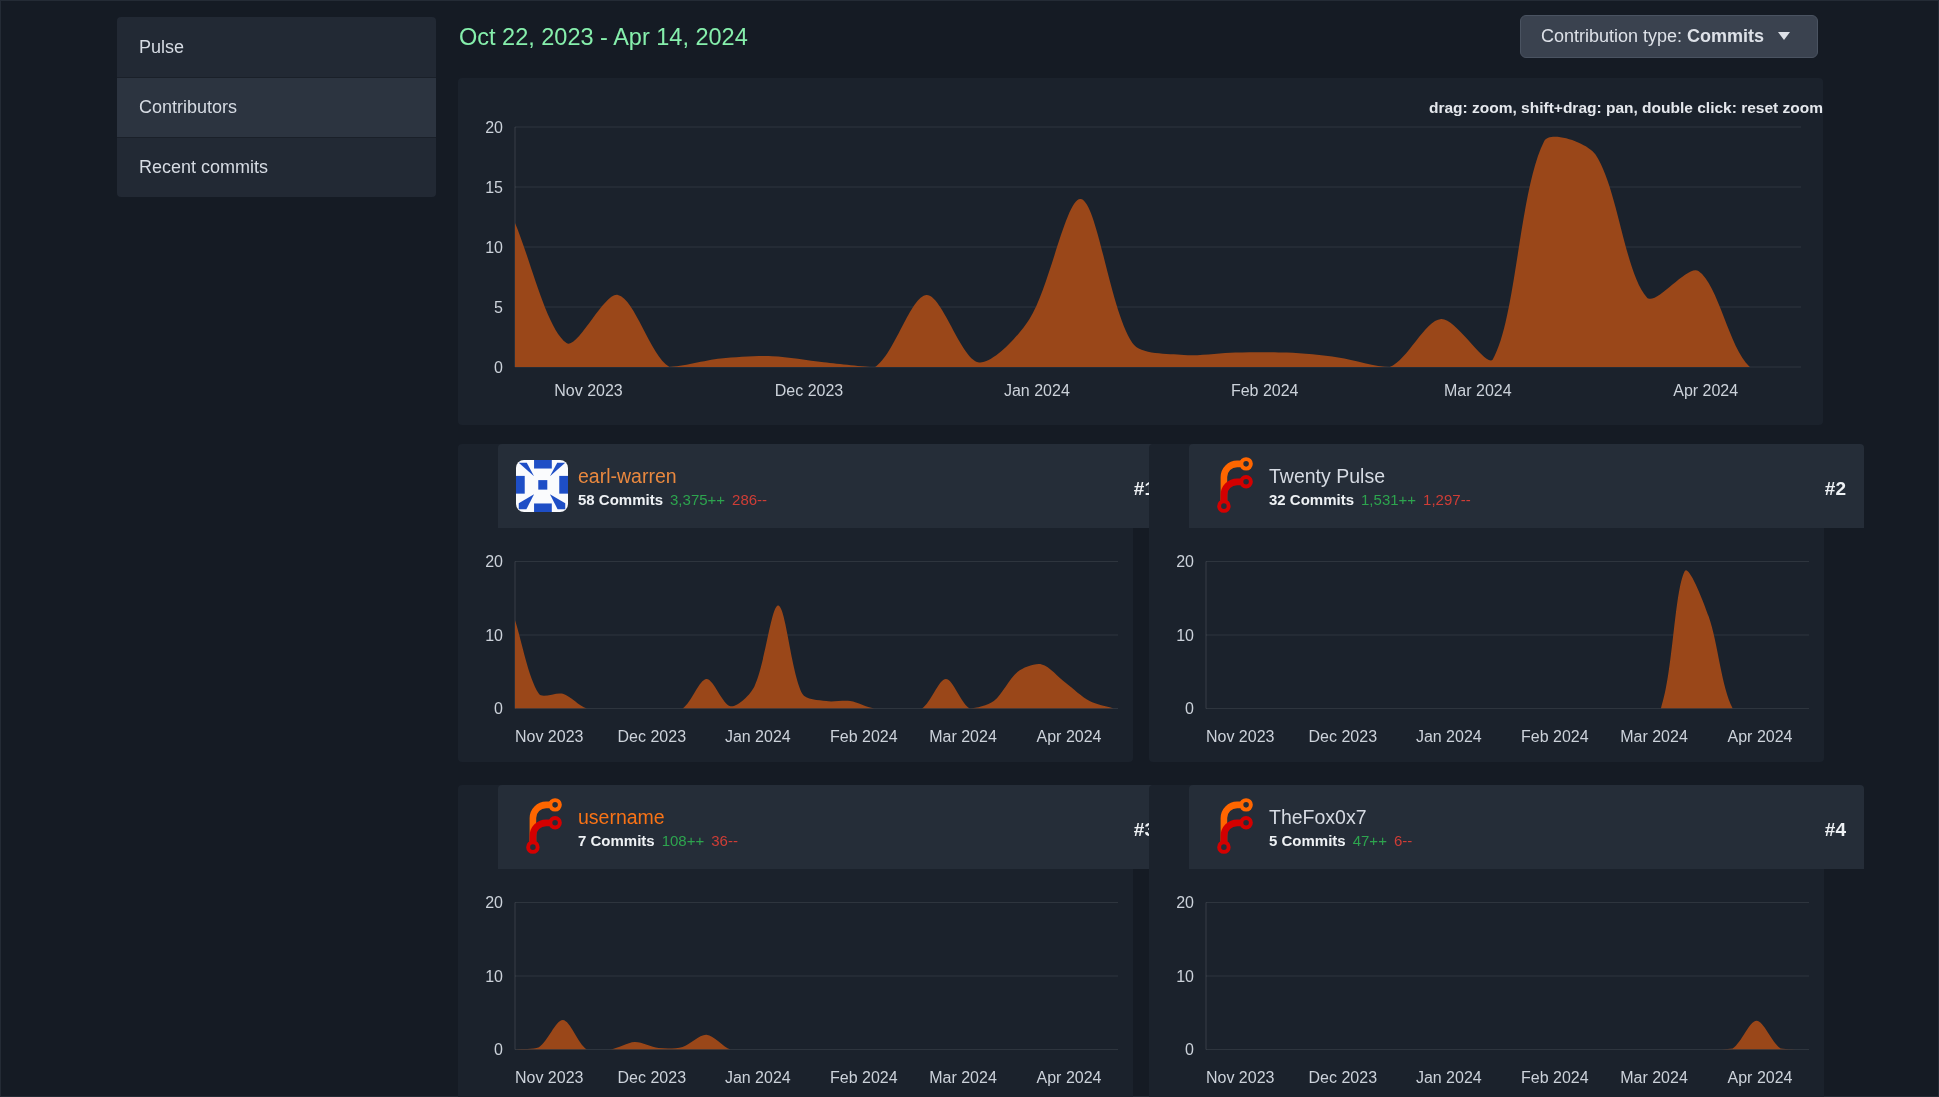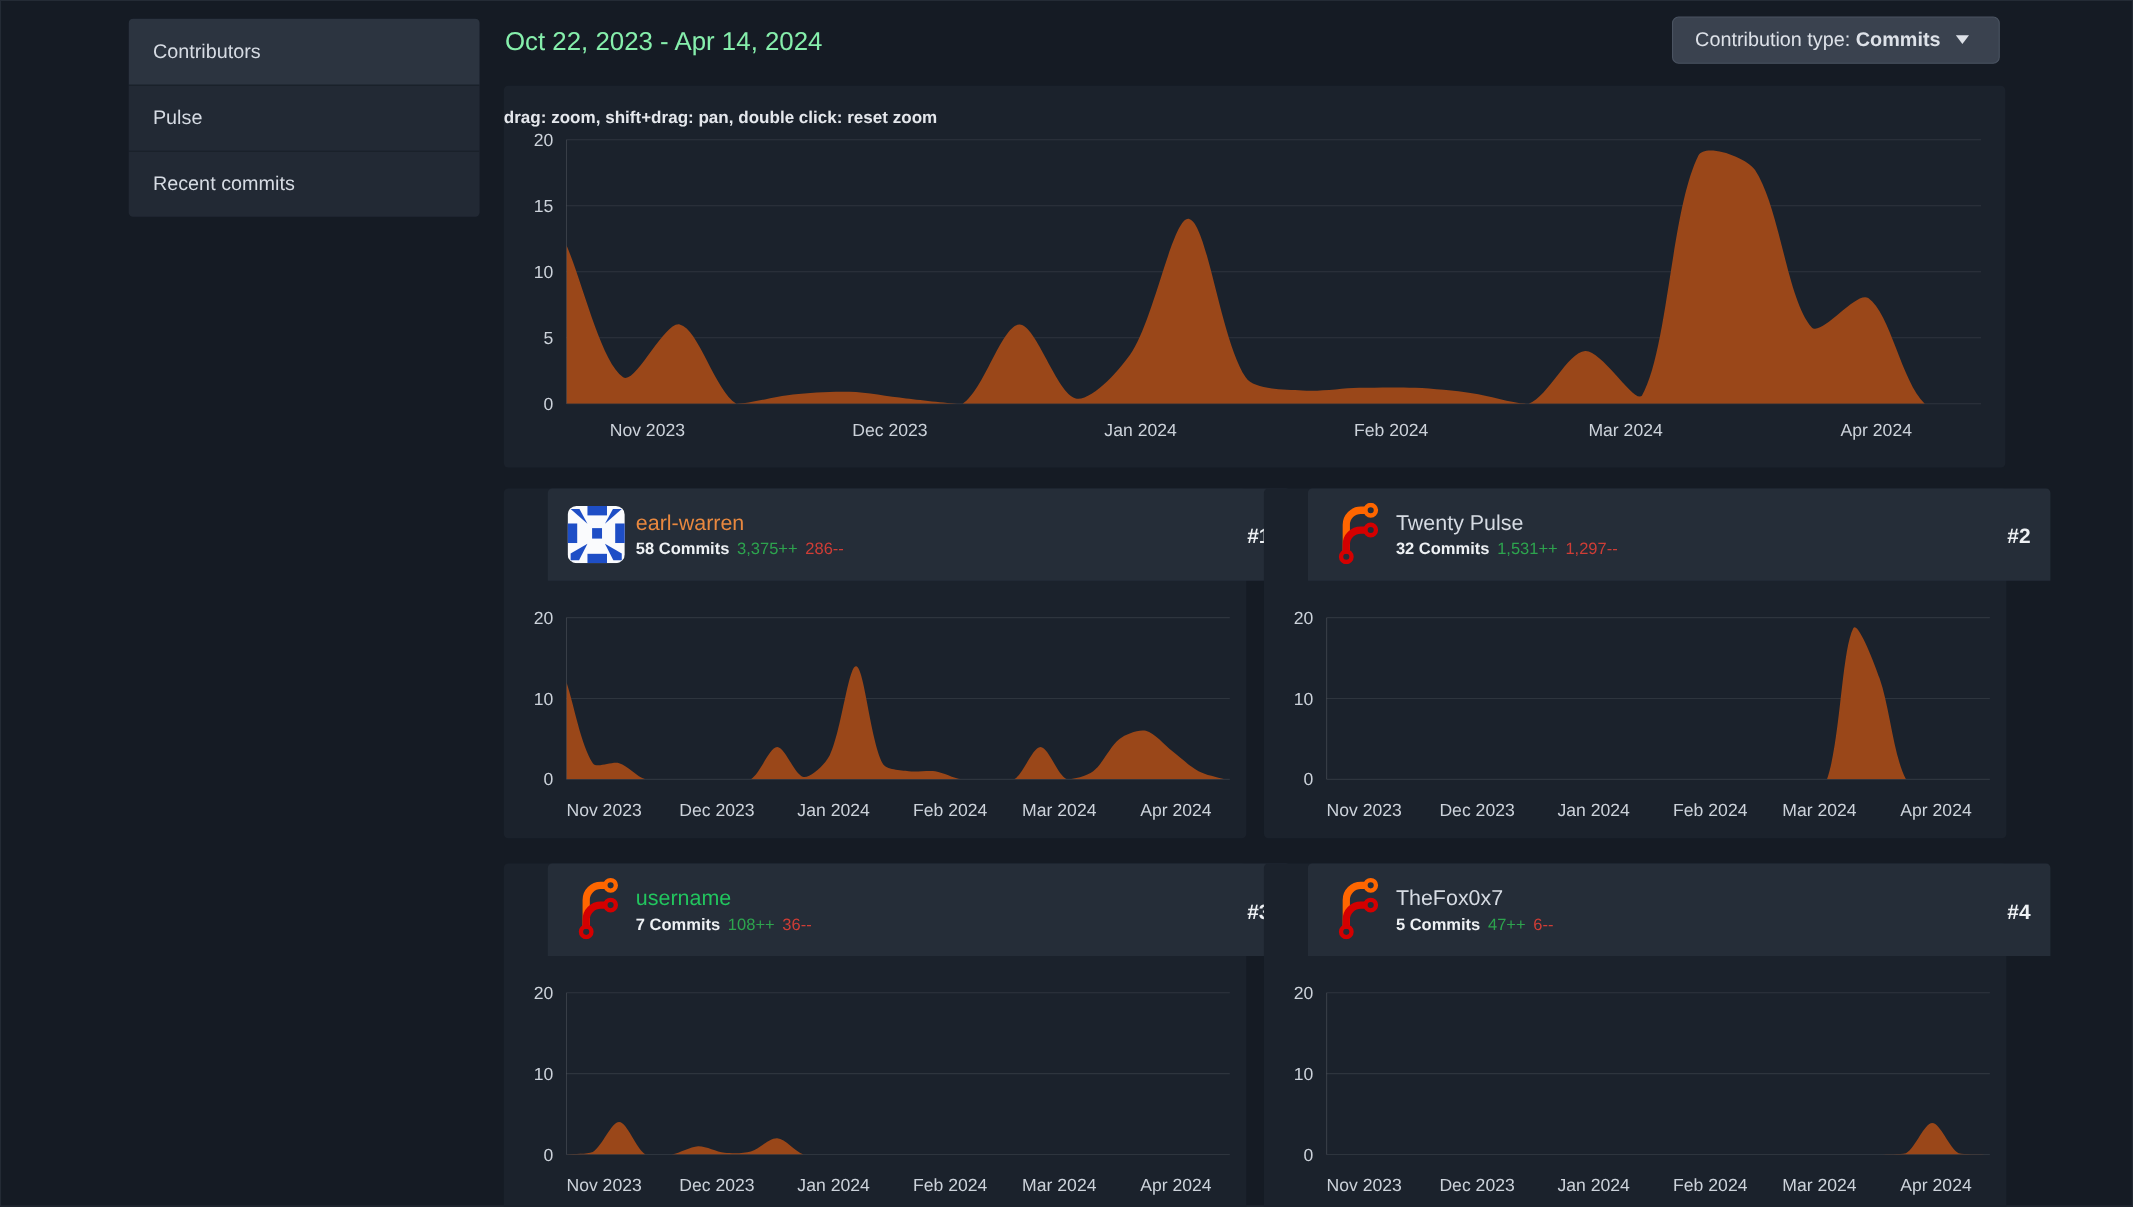--- a/index.html
+++ b/index.html
@@ -13,37 +13,37 @@
 }
 .menu { position:absolute; left:117px; top:17px; width:319px; background:#222934; border-radius:4px; overflow:hidden; }
 .mitem { height:60px; line-height:60px; padding-left:22px; font-size:18px; color:#d6dbe3; }
 .mitem.act { background:#2c3440; }
 .mitem + .mitem { border-top:1px solid #1a2029; line-height:59px; }
 .heading { position:absolute; left:459px; top:24px; font-size:23.5px; color:#86efac; }
 .ctype { position:absolute; left:1520px; top:15px; width:298px; height:43px; background:#3a424f; border:1px solid #4a5361; border-radius:6px; font-size:18px; color:#dde1e8; line-height:41px; padding-left:20px; }
 .ctype b { font-weight:bold;margin-top:45px; }
 .caret { display:inline-block; width:0; height:0; border-left:6.5px solid transparent; border-right:6.5px solid transparent; border-top:8px solid #dde1e8; margin-left:14px; vertical-align:2px; }
 .panel { position:absolute; left:458px; top:78px; width:1365px; height:347px; background:#1b222c; border-radius:4px; }
-.hint { position:absolute; left:0; right:0; top:21px; text-align:left; font-size:15.5px; font-weight:bold; color:#e4e7ec; }
+.hint { position:absolute; left:0; right:0; top:21px; text-align:right; font-size:15.5px; font-weight:bold; color:#e4e7ec; }
 .card { position:absolute; width:675px; height:318px; background:#1b222c; border-radius:4px; }
 .chead { position:absolute; left:0; top:0; width:100%; height:84px; background:#252d38; border-radius:4px 4px 0 0;margin-left:40px; }
 .avatar { position:absolute; left:18px; top:16px; width:52px; height:52px; }
 .cinfo { position:absolute; left:80px; top:20px; }
 .cname { font-size:19.5px; line-height:24px; }
 .cstats { font-size:15px; font-weight:normal; line-height:24px; color:#eef1f4; }
 .cstats .add { color:#2da44e; margin-left:7px; }
 .cstats .del { color:#cf3d36; margin-left:7px; }
 .rank { position:absolute; right:18px; top:50%; margin-top:-8px; font-size:19px; font-weight:bold; color:#eef1f4; }
 svg text { font-family:"Liberation Sans", sans-serif; }
 </style>
 </head>
 <body>
 <div class="menu">
+<div class="mitem">Pulse</div>
 <div class="mitem act">Contributors</div>
-<div class="mitem">Pulse</div>
 <div class="mitem">Recent commits</div>
 </div>
 <div class="heading">Oct 22, 2023 - Apr 14, 2024</div>
 <div class="ctype">Contribution type: <b>Commits</b><span class="caret"></span></div>
 <div class="panel">
 <div class="hint">drag: zoom, shift+drag: pan, double click: reset zoom</div>
 <svg width="1365" height="347" viewBox="0 0 1365 347" style="position:absolute;left:0;top:0">
       <defs>
         <clipPath id="cm">
           <rect x="57.0" y="0" width="1286.0" height="289.0"></rect>
@@ -165,21 +165,21 @@
 <g transform="translate(6 6)" fill="none">
 <path d="M58 168 V70 a50 50 0 0 1 50-50 h20" stroke="#ff6600" stroke-width="25"></path>
 <path d="M58 168 v-30 a50 50 0 0 1 50-50 h20" stroke="#d40000" stroke-width="25"></path>
 <circle cx="142" cy="20" r="18" stroke="#ff6600" stroke-width="15"></circle>
 <circle cx="142" cy="88" r="18" stroke="#d40000" stroke-width="15"></circle>
 <circle cx="58" cy="180" r="18" stroke="#d40000" stroke-width="15"></circle>
 </g>
 </svg>
       </div>
 <div class="cinfo">
-<div class="cname" style="color:#22c55e">username</div>
+<div class="cname" style="color:#f97316">username</div>
 <div class="cstats"><b>7 Commits</b><span class="add">108++</span><span class="del">36--</span></div>
 </div>
 <div class="rank">#3</div>
 </div>
 <div class="cbody"></div>
 <svg width="675" height="318" viewBox="0 0 675 318" style="position:absolute;left:0;top:0">
       <defs>
         <clipPath id="c3">
           <rect x="57.0" y="0" width="603.0" height="264.5"></rect>
         </clipPath>

